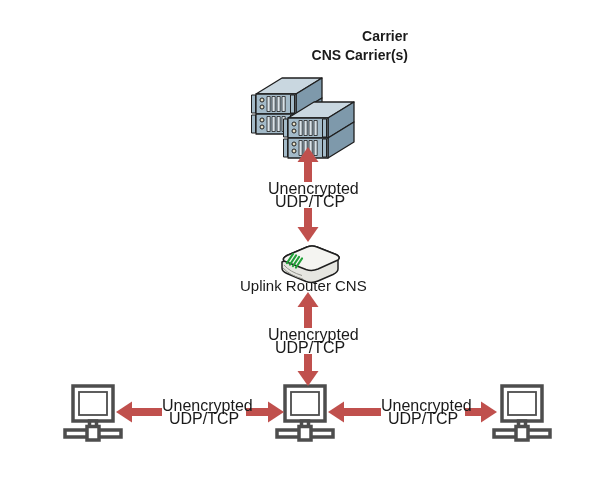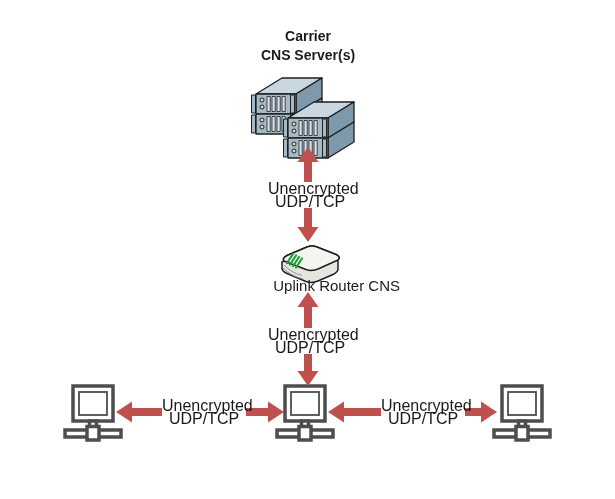--- a/index.html
+++ b/index.html
@@ -4,29 +4,29 @@
 <style>
   html,body { margin:0; padding:0; background:#fff; }
   .canvas {
     position:relative; width:615px; height:499px; overflow:hidden;
     background:var(--canvas,#fff);
     font-family:"Liberation Sans", sans-serif;
     color:var(--ink,#1a1a1a);
   }
   .abs { position:absolute; }
   .title {
-    left:208px; top:27px; width:200px; text-align:center;
+    left:208px; top:27px; width:200px; text-align:right;
     font-size:14px; font-weight:bold; line-height:19px; color:var(--ink);
   }
   .link-label {
     font-size:16px; line-height:13px; text-align:center;
     background:var(--canvas,#fff); color:var(--ink); width:84px; padding:0;
   }
   .router-label {
-    left:240px; top:277px; width:160px; text-align:right;
+    left:240px; top:277px; width:160px; text-align:left;
     font-size:15px; color:var(--ink);
   }
   
   .arrow-fill { fill:var(--arrow); }
   
   .srv { stroke:#1f1f1f; stroke-width:1.3; stroke-linejoin:round; }
   .srv-top  { fill:var(--server_top); }
   .srv-front{ fill:var(--server_front); }
   .srv-side { fill:var(--server_side); }
   .srv-slot { fill:var(--server_slot); stroke-width:0.8; }
@@ -42,21 +42,21 @@
   .pc-thick { stroke-width:3.5; }
   .pc-thin  { stroke-width:1.8; }
 </style>
 </head>
 <body>
 
 <div class="canvas">
 
   <div class="abs title">
     <div>Carrier</div>
-    <div>CNS Server(s)</div>
+    <div>CNS Carrier(s)</div>
   </div>
 
   <svg class="abs" style="left:250px; top:74px;" width="112" height="86" viewBox="0 0 112 86">
 
     <g>
       <polygon class="srv srv-top" points="6,20 46,20 72,4 32,4"></polygon>
       <polygon class="srv srv-side" points="46,20 72,4 72,24 46,40"></polygon>
       <polygon class="srv srv-side" points="46,40 72,24 72,44 46,60"></polygon>
       <rect class="srv srv-front" x="6" y="20" width="40" height="20"></rect>
       <rect class="srv srv-front" x="6" y="40" width="40" height="20"></rect>

